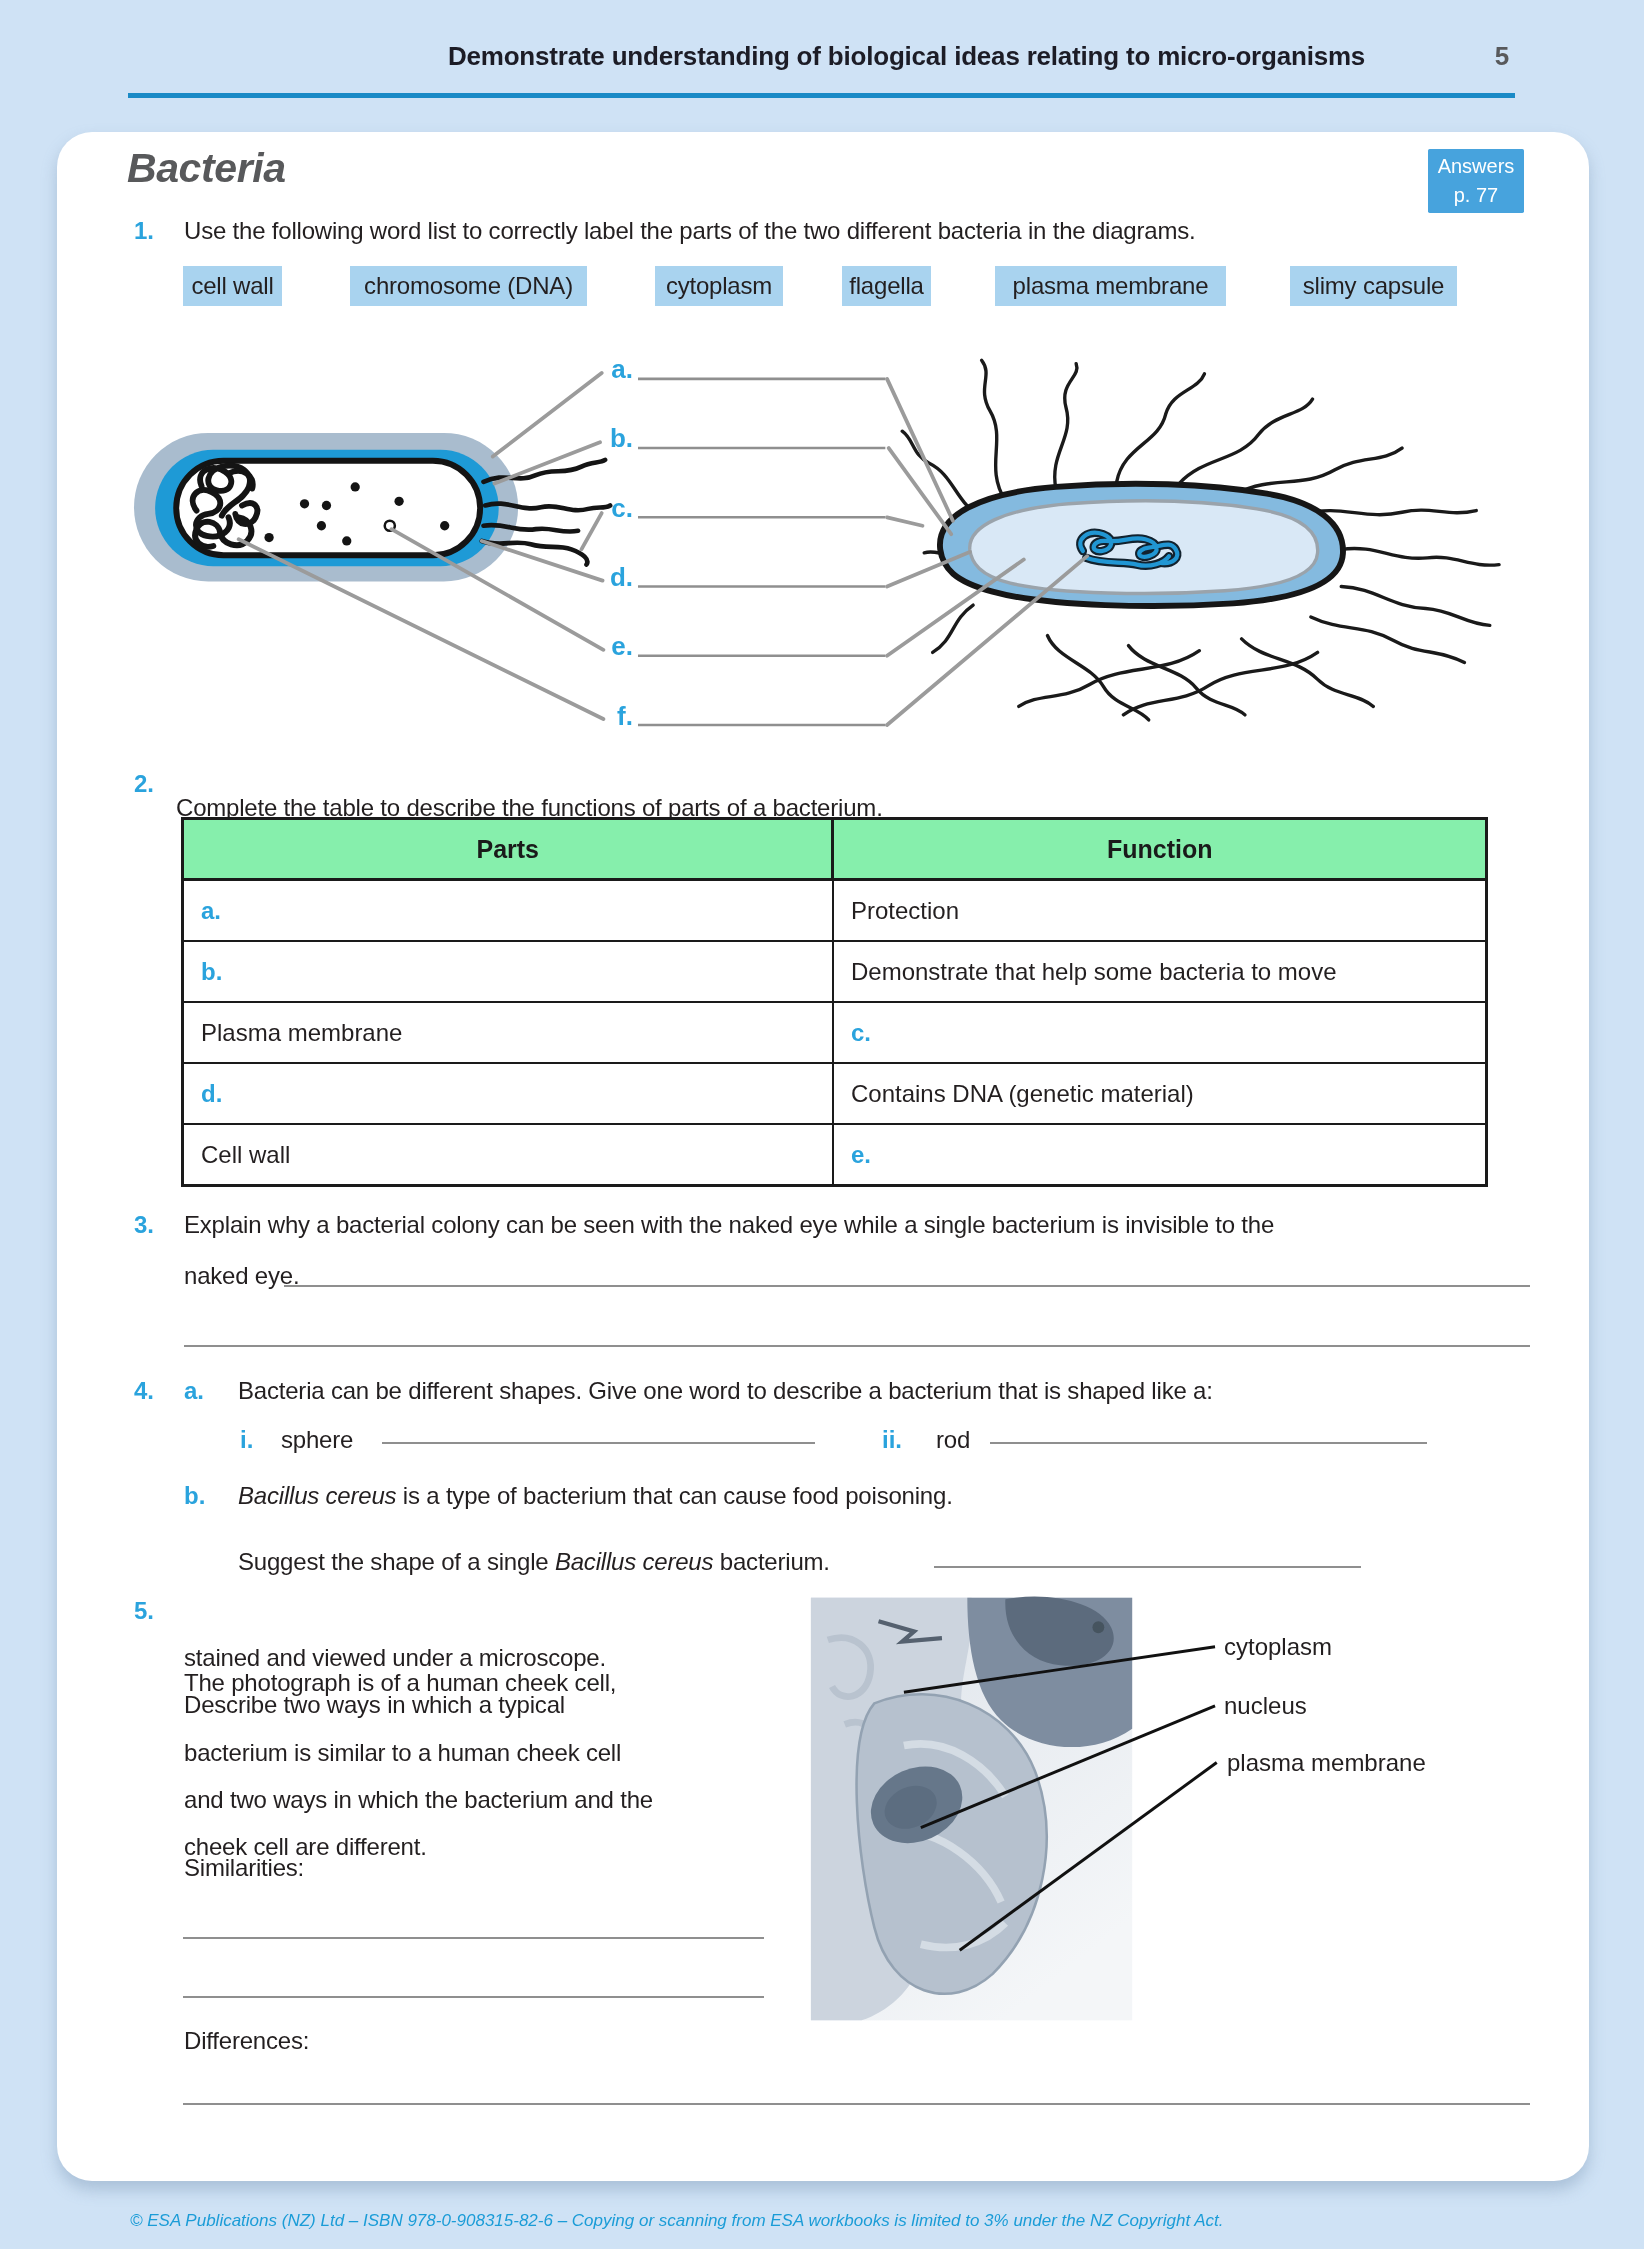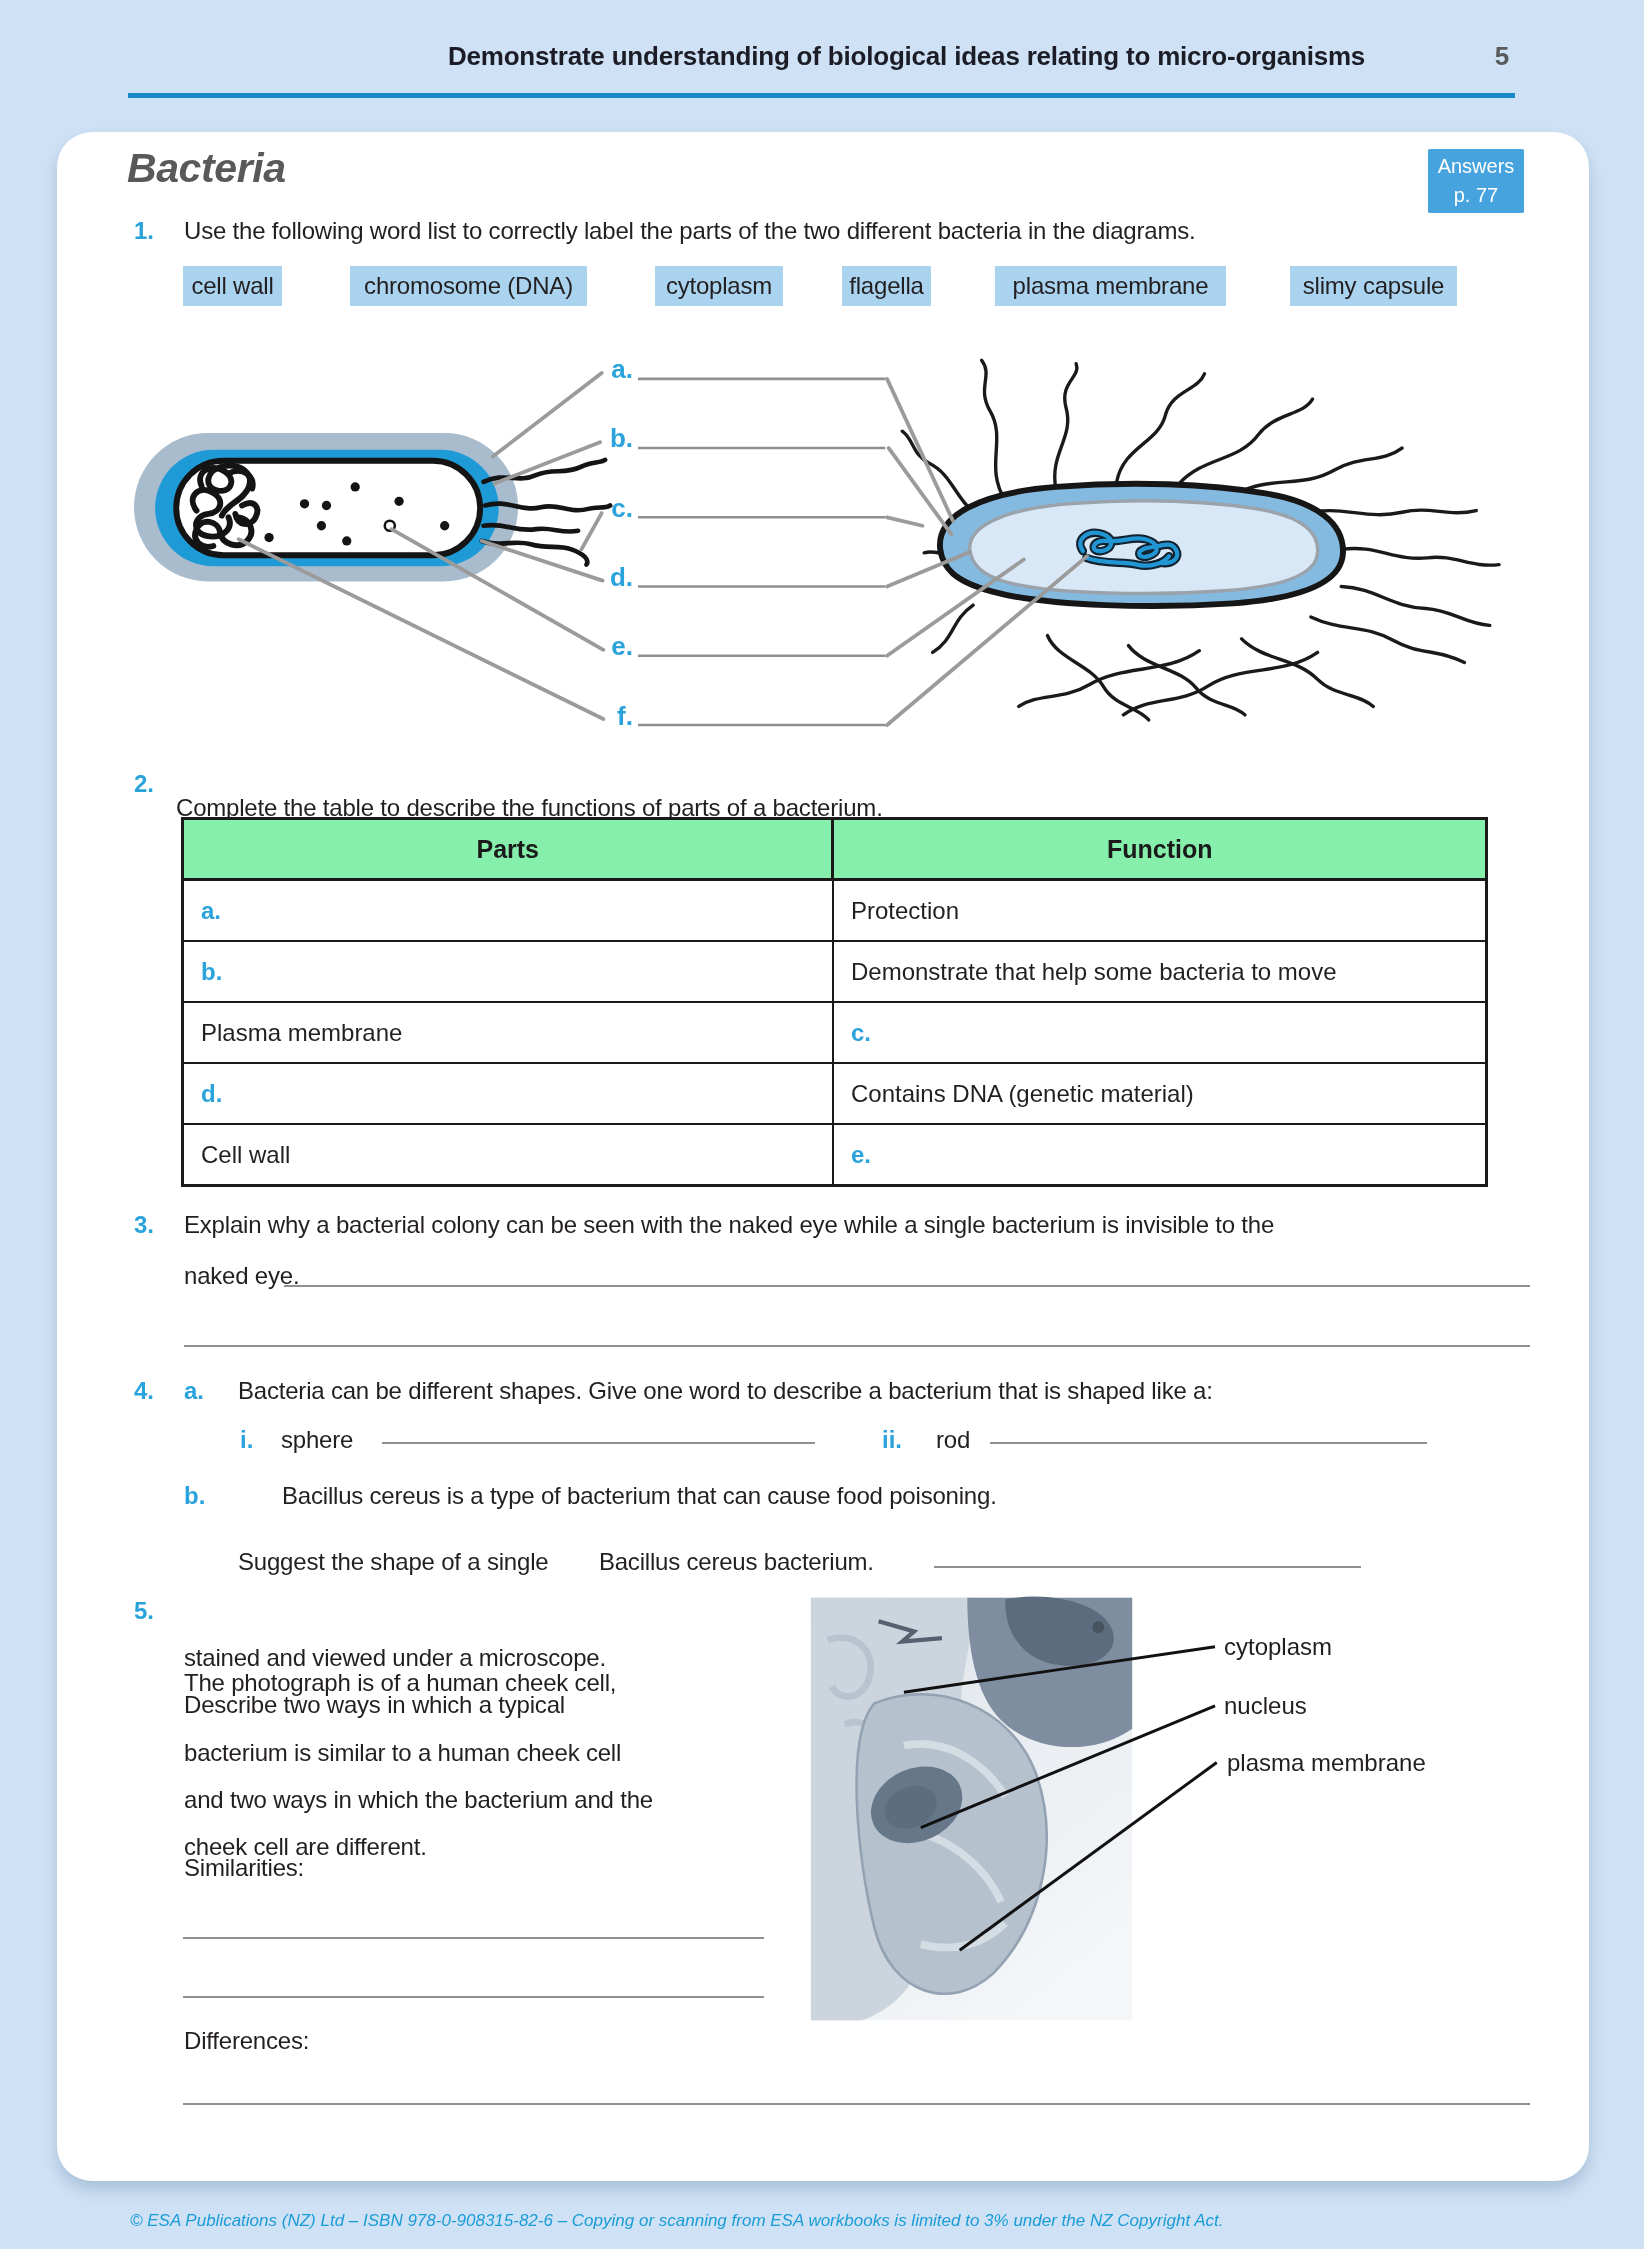--- a/index.html
+++ b/index.html
@@ -5,21 +5,21 @@
   html,body{margin:0;padding:0;}
   body{
     width:1645px;height:2250px;position:relative;overflow:hidden;
     background:#cfe2f5;
     font-family:"Liberation Sans", sans-serif;color:#231f20;
   }
   .abs{position:absolute;}
   .txt{font-size:24px;line-height:30px;letter-spacing:-0.2px;color:#231f20;}
   .num{color:#2aa3dd;font-weight:700;font-size:24px;line-height:30px;}
   .sublbl{color:#2aa3dd;font-weight:700;font-size:24px;line-height:30px;}
-  .it{margin-left:44px;}
+  .it{font-style:italic;}
   .ansline{border-bottom:2.5px solid #8f8f8f;}
   .chip{background:#a9d3ef;height:40px;line-height:40px;text-align:center;font-size:24px;letter-spacing:-0.2px;}
   .card{background:#ffffff;border-radius:35px;box-shadow:0 8.5px 15px rgba(110,140,170,.38);}
   .header-title{font-size:26px;font-weight:700;color:#1c1c26;text-align:center;letter-spacing:-0.2px;}
   .page-num{font-size:26px;font-weight:700;color:#58595b;}
   .rule{background:#1a8ac6;height:5px;}
   .btitle{font-size:41px;font-weight:700;font-style:italic;color:#58595b;letter-spacing:-0.4px;}
   .answers{background:#47a3dd;color:#ffffff;text-align:center;font-size:20px;line-height:29px;font-weight:400;border-radius:1.7px;padding-top:3.4px;box-sizing:border-box;}
   .qlabel{color:#2aa3dd;font-weight:700;font-size:26px;line-height:30px;text-align:right;}
   .ptable{border-collapse:collapse;width:1307px;border:3.4px solid #1a1a1a;}

